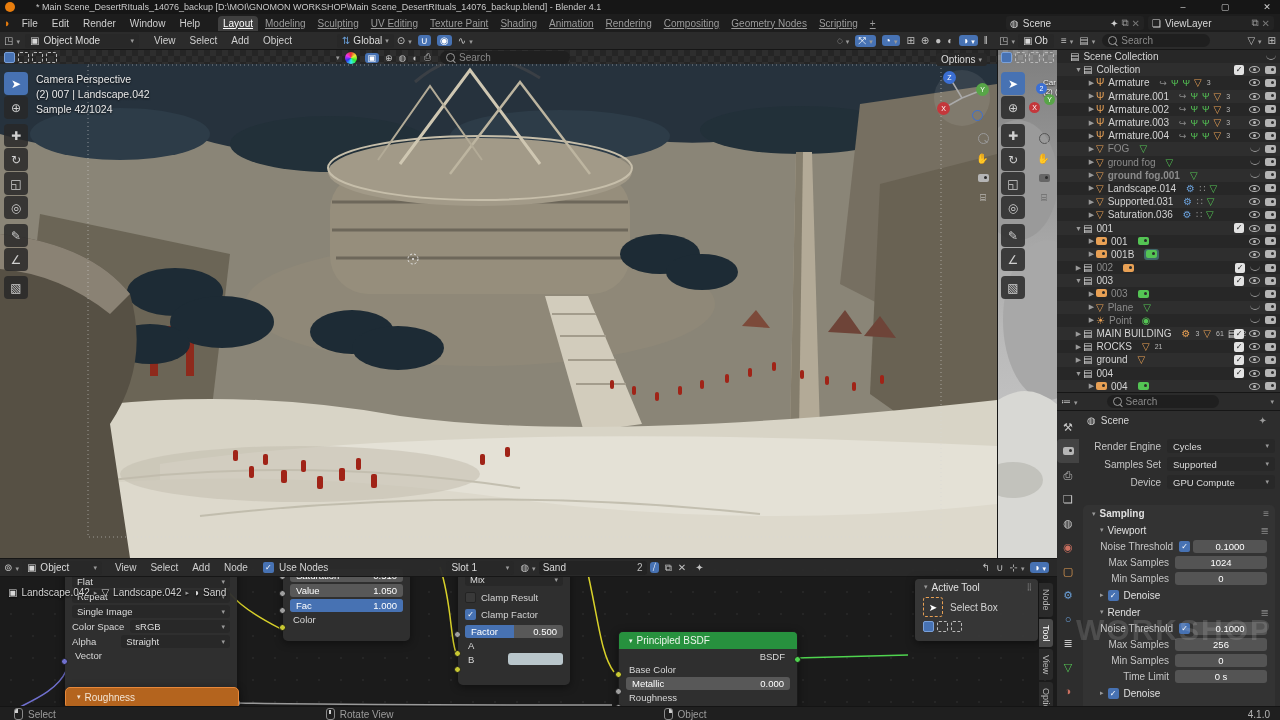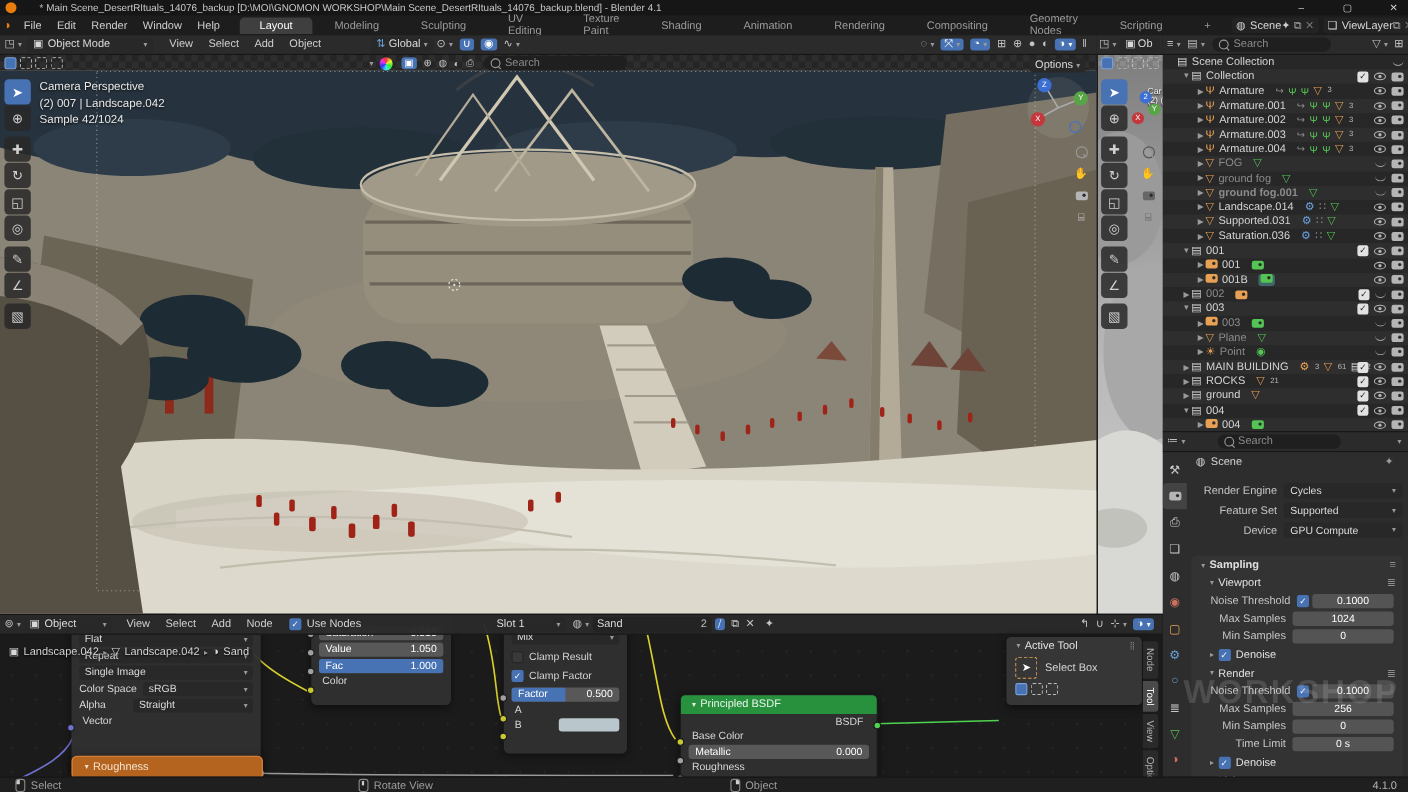--- a/index.html
+++ b/index.html
@@ -8,21 +8,21 @@
        -webkit-font-smoothing:antialiased;}
   .ab{position:absolute;}
   .r{display:flex;align-items:center;}
   .dim{color:#8b8b8b;}
   .caret{font-size:7px;color:#9a9a9a;margin-left:3px;}
   
   #titlebar{left:0;top:0;width:1280px;height:14px;background:#161616;color:#c9c9c9;font-size:9px;gap:16px;}
   #titlebar .winbtn{width:26px;height:14px;display:flex;align-items:center;justify-content:center;color:#cfcfcf;font-size:9px;}
   #topbar{left:0;top:14px;width:1280px;height:18px;background:#1d1d1d;border-bottom:1px solid #141414;}
   .menu-item{padding:0 7px;color:#cfcfcf;}
-  .wstab{padding:2px 18px;margin:0 1px;border-radius:4px 4px 0 0;color:#9b9b9b;}
+  .wstab{padding:2px 5px;margin:0 1px;border-radius:4px 4px 0 0;color:#9b9b9b;text-decoration:underline;}
   .wstab.active{background:#3f3f3f;color:#ffffff;}
   .idfield{background:#232323;border-radius:3px;height:14px;display:flex;align-items:center;padding:0 4px;color:#d8d8d8;}
   
   .edhdr{background:#2b2b2b;height:18px;border-bottom:1px solid #161616;box-sizing:border-box;}
   .dd{background:#282828;border-radius:3px;height:14px;display:flex;align-items:center;padding:0 5px;color:#dcdcdc;white-space:nowrap;}
   .hbtn{color:#c2c2c2;margin:0 3px;font-size:10px;}
   .hbtn.on{background:#4772b3;border-radius:3px;padding:0 3px;color:#fff;}
   .searchbox{background:#1f1f1f;border-radius:9px;height:13px;display:flex;align-items:center;padding:0 6px;color:#8a8a8a;}
   .mag{display:inline-block;width:7px;height:7px;border:1px solid #9a9a9a;border-radius:50%;position:relative;margin-right:4px;}
   .mag::after{content:'';position:absolute;width:4px;height:1px;background:#9a9a9a;transform:rotate(45deg);left:5px;top:7px;}
@@ -815,21 +815,21 @@
     </div>
     <div class="ab" id="prop-fields" style="left:26px;top:44px;width:192px;">
         <div class="r" style="height: 18px;">
           <span class="plabel" style="width:78px;">Render Engine</span>
           <span class="pdd" style="flex:1;margin-left:6px;">
             <span>Cycles</span>
             <span class="caret">▾</span>
           </span>
         </div>
         <div class="r" style="height: 18px;">
-          <span class="plabel" style="width:78px;">Feature Set</span>
+          <span class="plabel" style="width:78px;">Samples Set</span>
           <span class="pdd" style="flex:1;margin-left:6px;">
             <span>Supported</span>
             <span class="caret">▾</span>
           </span>
         </div>
         <div class="r" style="height: 18px;">
           <span class="plabel" style="width:78px;">Device</span>
           <span class="pdd" style="flex:1;margin-left:6px;">
             <span>GPU Compute</span>
             <span class="caret">▾</span>

